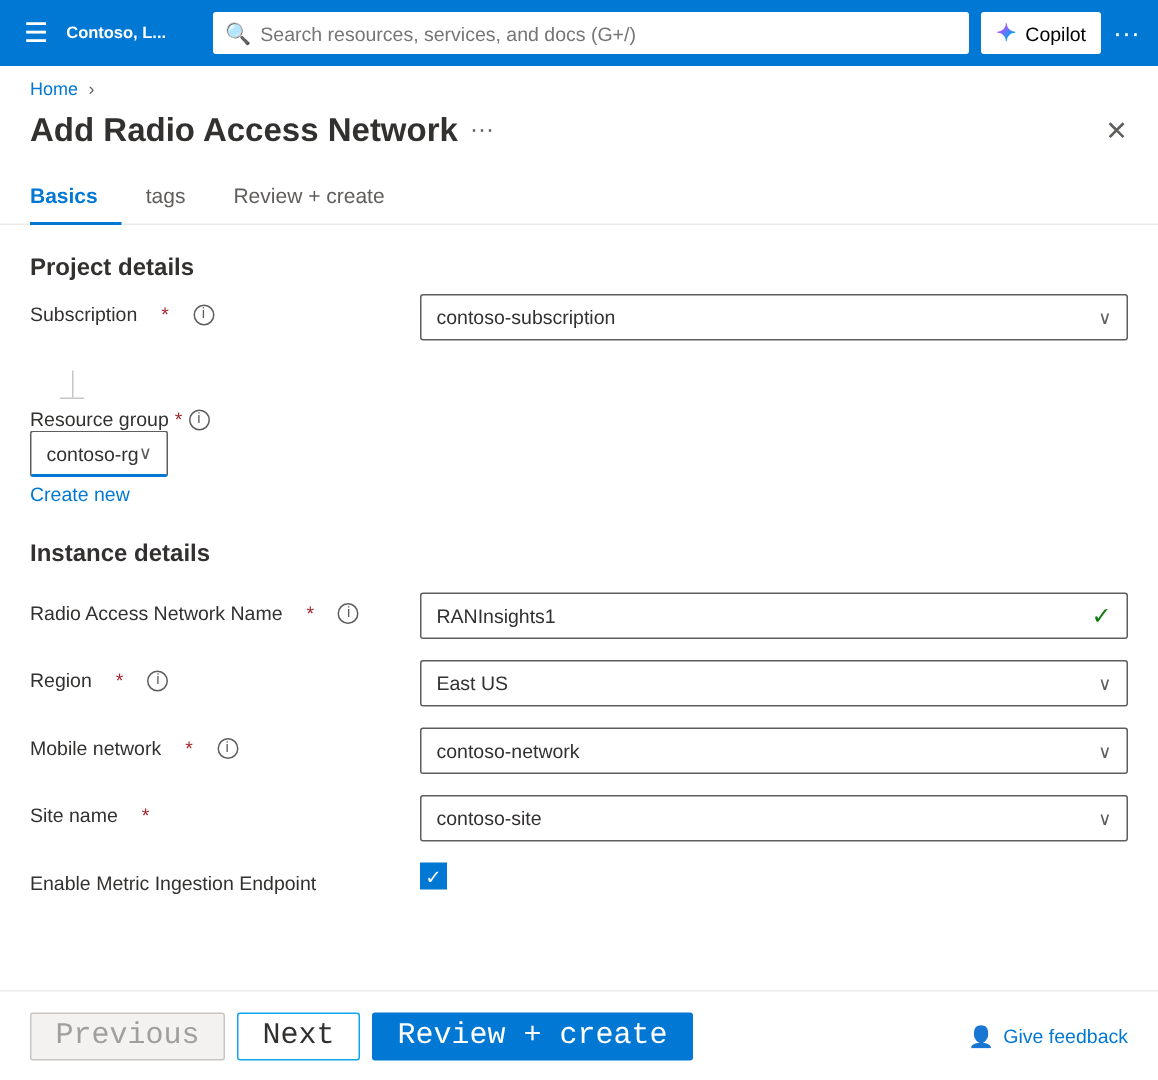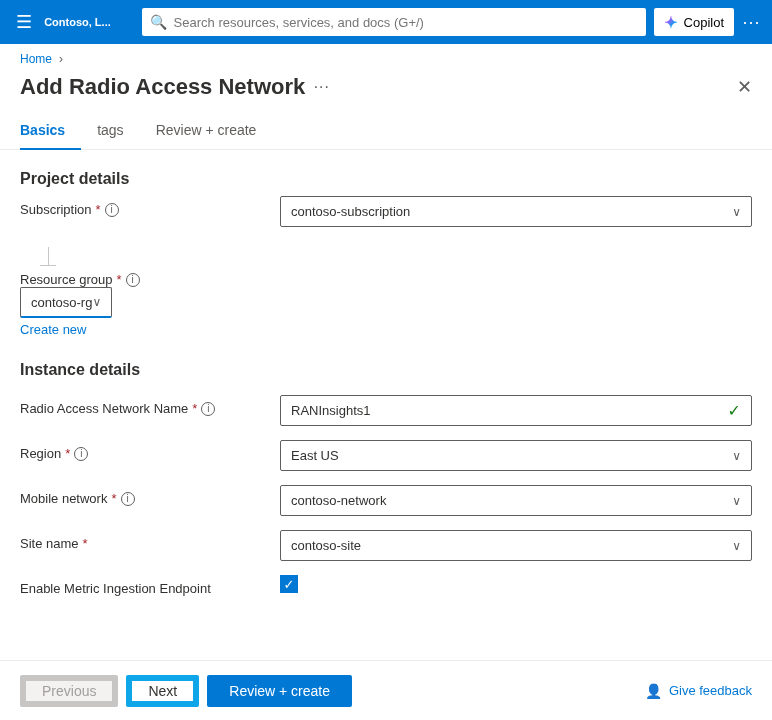--- a/index.html
+++ b/index.html
@@ -37,21 +37,21 @@
     
     .main-content { flex: 1; overflow-y: auto; padding: 20px 20px 0; }
 
     
     .section-title { font-size: 16px; font-weight: 600; color: #323130; margin-bottom: 8px; }
     .section-desc { font-size: 13px; color: #323130; margin-bottom: 20px; line-height: 1.5; }
 
     
     .form-section { margin-bottom: 24px; }
     .form-row { display: flex; align-items: flex-start; margin-bottom: 14px; }
-    .form-label { width: 260px; min-width: 260px; display: flex; align-items: center; gap: 4px; font-size: 13px; padding-top: 6px; }
+    .form-label { width: 260px; min-width: 260px; display: flex; align-items: center; gap: 16px; font-size: 13px; padding-top: 6px; }
     .required { color: #a4262c; }
     .info-icon { display: inline-flex; align-items: center; justify-content: center; width: 14px; height: 14px; border-radius: 50%; border: 1px solid #605e5c; font-size: 10px; color: #605e5c; cursor: pointer; }
     .form-control-wrap { flex: 1; }
     .dropdown { width: 100%; height: 31px; border: 1px solid #605e5c; border-radius: 2px; display: flex; align-items: center; justify-content: space-between; padding: 0 10px; background: #fff; cursor: pointer; font-size: 13px; }
     .dropdown-value { color: #323130; }
     .dropdown-chevron { color: #605e5c; font-size: 12px; }
     .dropdown.active-border { border-bottom: 2px solid #0078d4; }
     .create-new { color: #0078d4; font-size: 13px; cursor: pointer; text-decoration: none; margin-top: 4px; display: inline-block; }
 
     
@@ -63,21 +63,21 @@
     .dropdown.has-check { position: relative; }
     .check-icon { color: #107c10; font-size: 16px; }
     .checkbox-custom { width: 18px; height: 18px; background: #0078d4; border: none; display: flex; align-items: center; justify-content: center; cursor: pointer; }
     .checkbox-custom .check { color: #fff; font-size: 13px; }
 
     
     .instance-title { font-size: 16px; font-weight: 600; margin-bottom: 16px; }
 
     
     .footer { height: 60px; border-top: 1px solid #edebe9; display: flex; align-items: center; padding: 0 20px; gap: 8px; flex-shrink: 0; }
-    .btn { height: 32px; padding: 0 16px; border-radius: 2px; font-size: 14px; cursor: pointer; border: 6px solid #0ea5e9; background: #fff; color: #323130; }
+    .btn { height: 32px; padding: 0 16px; border-radius: 2px; font-size: 20px; cursor: pointer; border: 1px solid #0ea5e9; background: #fff; color: #323130; font-family: Liberation Mono, monospace; }
     .btn.primary { background: #0078d4; color: #fff; border-color: #0078d4; }
     .btn.disabled { color: #a19f9d; background: #f3f2f1; border-color: #c8c6c4; cursor: default; }
     .footer-spacer { flex: 1; }
     .feedback-btn { display: flex; align-items: center; gap: 6px; color: #0078d4; font-size: 13px; cursor: pointer; border: none; background: none; text-decoration: none; }
 
     
     .copilot-gradient { background: linear-gradient(135deg, #2867b2, #a259ff, #00a4ef, #29ab2a); -webkit-background-clip: text; -webkit-text-fill-color: transparent; font-size: 16px; font-weight: bold; }
   </style>
 </head>
 <body>

